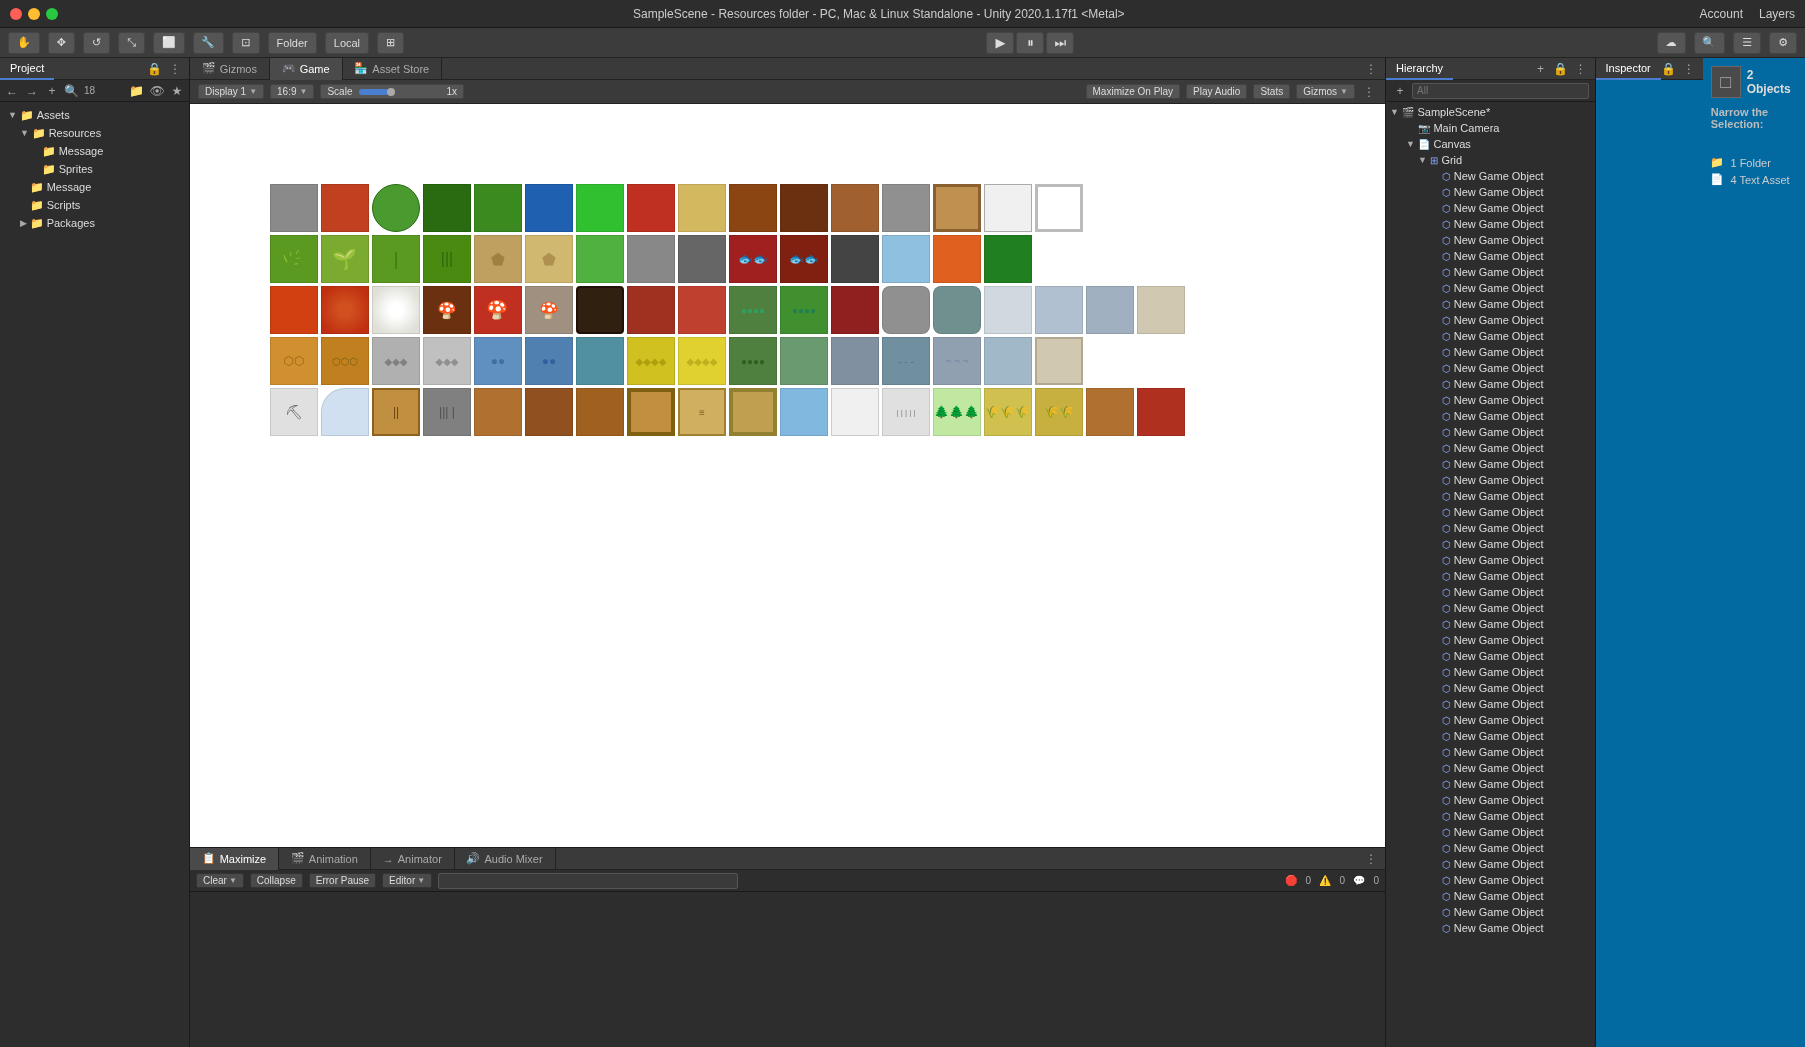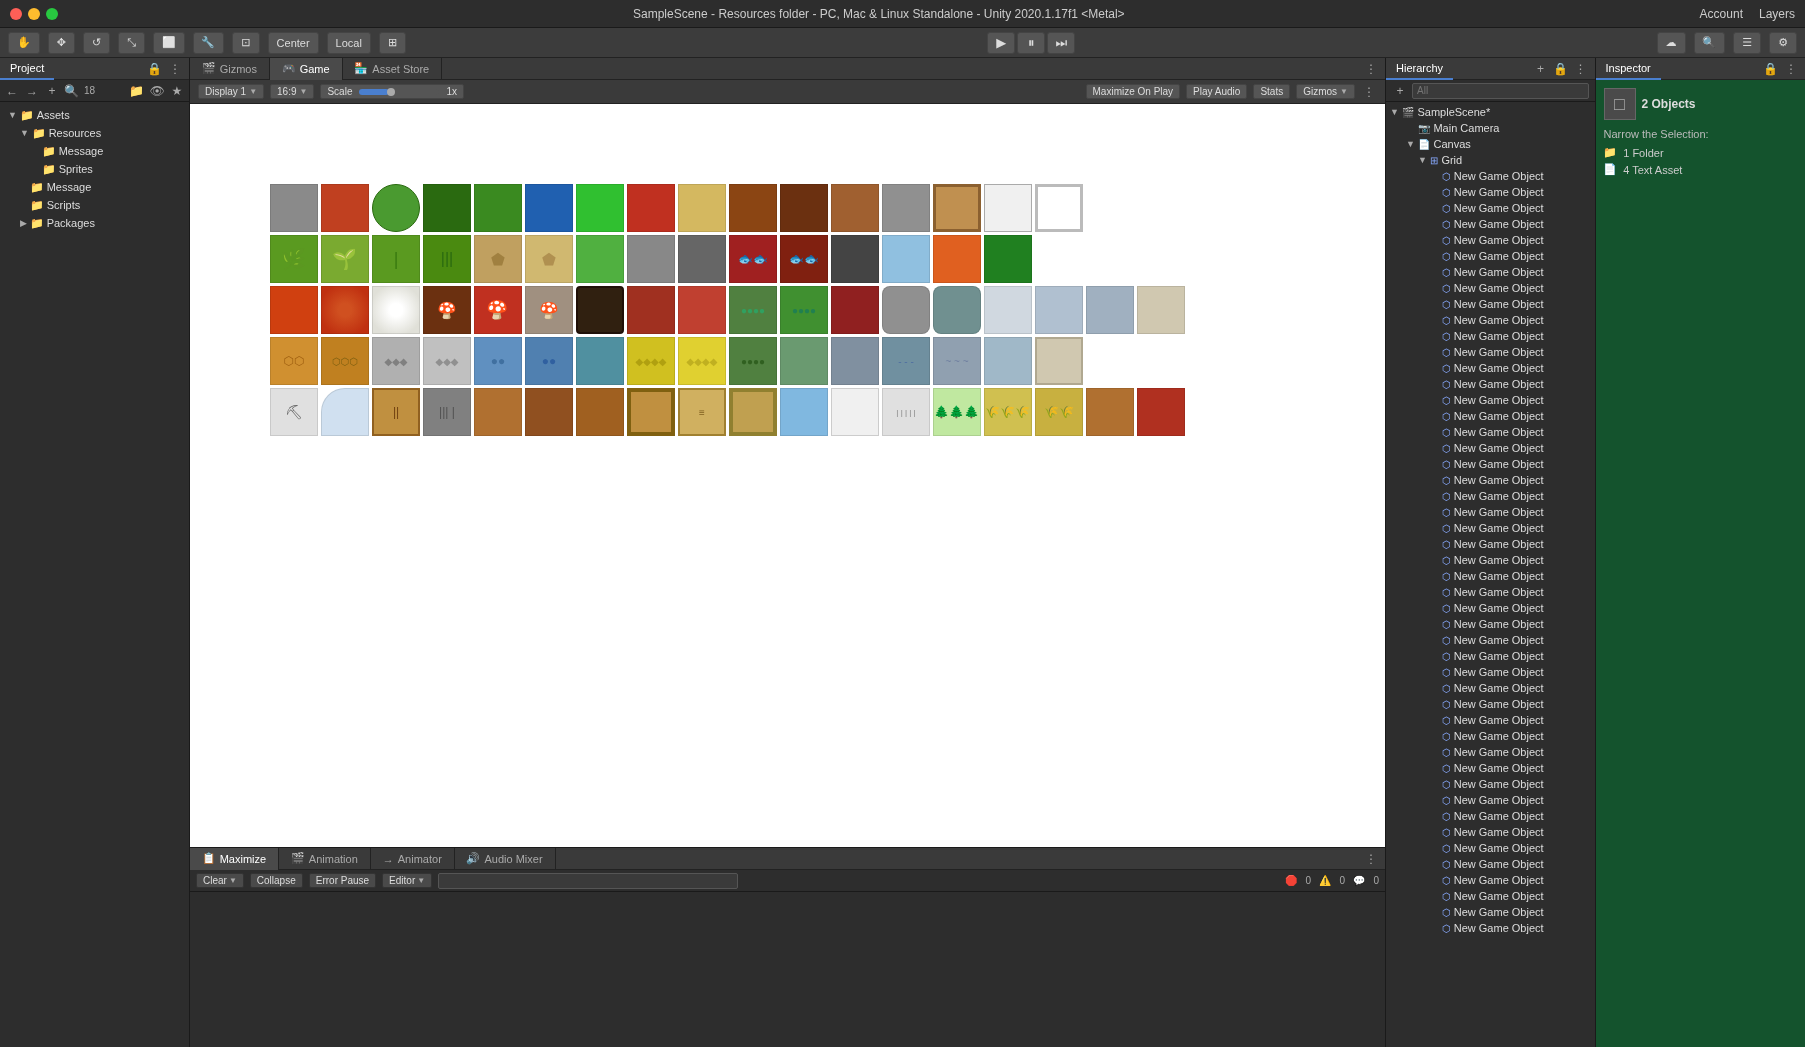--- a/index.html
+++ b/index.html
@@ -268,23 +268,23 @@
     }
     .hierarchy-panel {
       width: 210px;
       background: #2d2d2d;
       border-right: 1px solid #1a1a1a;
       display: flex;
       flex-direction: column;
     }
     .inspector-panel {
       width: 210px;
-      background: #14532d;
-      display: flex;
-      flex-direction: column;
+      background: #0369a1;
+      display: flex;
+      flex-direction: row;
       justify-content: flex-end;
     }
     .hierarchy-content { flex: 1; overflow-y: auto; padding: 2px 0; }
     .hier-item {
       display: flex;
       align-items: center;
       height: 16px;
       padding: 0 4px;
       font-size: 11px;
       cursor: pointer;
@@ -297,21 +297,21 @@
     .inspector-content { flex: 1; overflow-y: auto; padding: 8px; }
     .inspector-item {
       display: flex;
       align-items: center;
       gap: 6px;
       padding: 2px 0;
       font-size: 11px;
       color: #ccc;
       cursor: pointer;
     }
-    .narrow-label { font-size: 11px; color: #bbb; margin-bottom: 4px; }
+    .narrow-label { font-size: 11px; color: #bbb; margin-bottom: 24px; font-weight: bold; }
 
     .icon-btn {
       width: 16px;
       height: 16px;
       display: flex;
       align-items: center;
       justify-content: center;
       cursor: pointer;
       color: #aaa;
       font-size: 12px;
@@ -364,21 +364,21 @@
 </div>
 
 <div class="toolbar">
   <div class="toolbar-btn">✋</div>
   <div class="toolbar-btn">✥</div>
   <div class="toolbar-btn">↺</div>
   <div class="toolbar-btn">⤡</div>
   <div class="toolbar-btn">⬜</div>
   <div class="toolbar-btn">🔧</div>
   <div class="toolbar-btn">⊡</div>
-  <div class="toolbar-btn">Center</div>
+  <div class="toolbar-btn">Folder</div>
   <div class="toolbar-btn">Local</div>
   <div class="toolbar-btn">⊞</div>
   <div class="toolbar-spacer"></div>
   <div class="play-controls">
     <div class="play-btn">▶</div>
     <div class="play-btn">⏸</div>
     <div class="play-btn">⏭</div>
   </div>
   <div class="toolbar-spacer"></div>
   <div class="toolbar-btn">☁</div>

